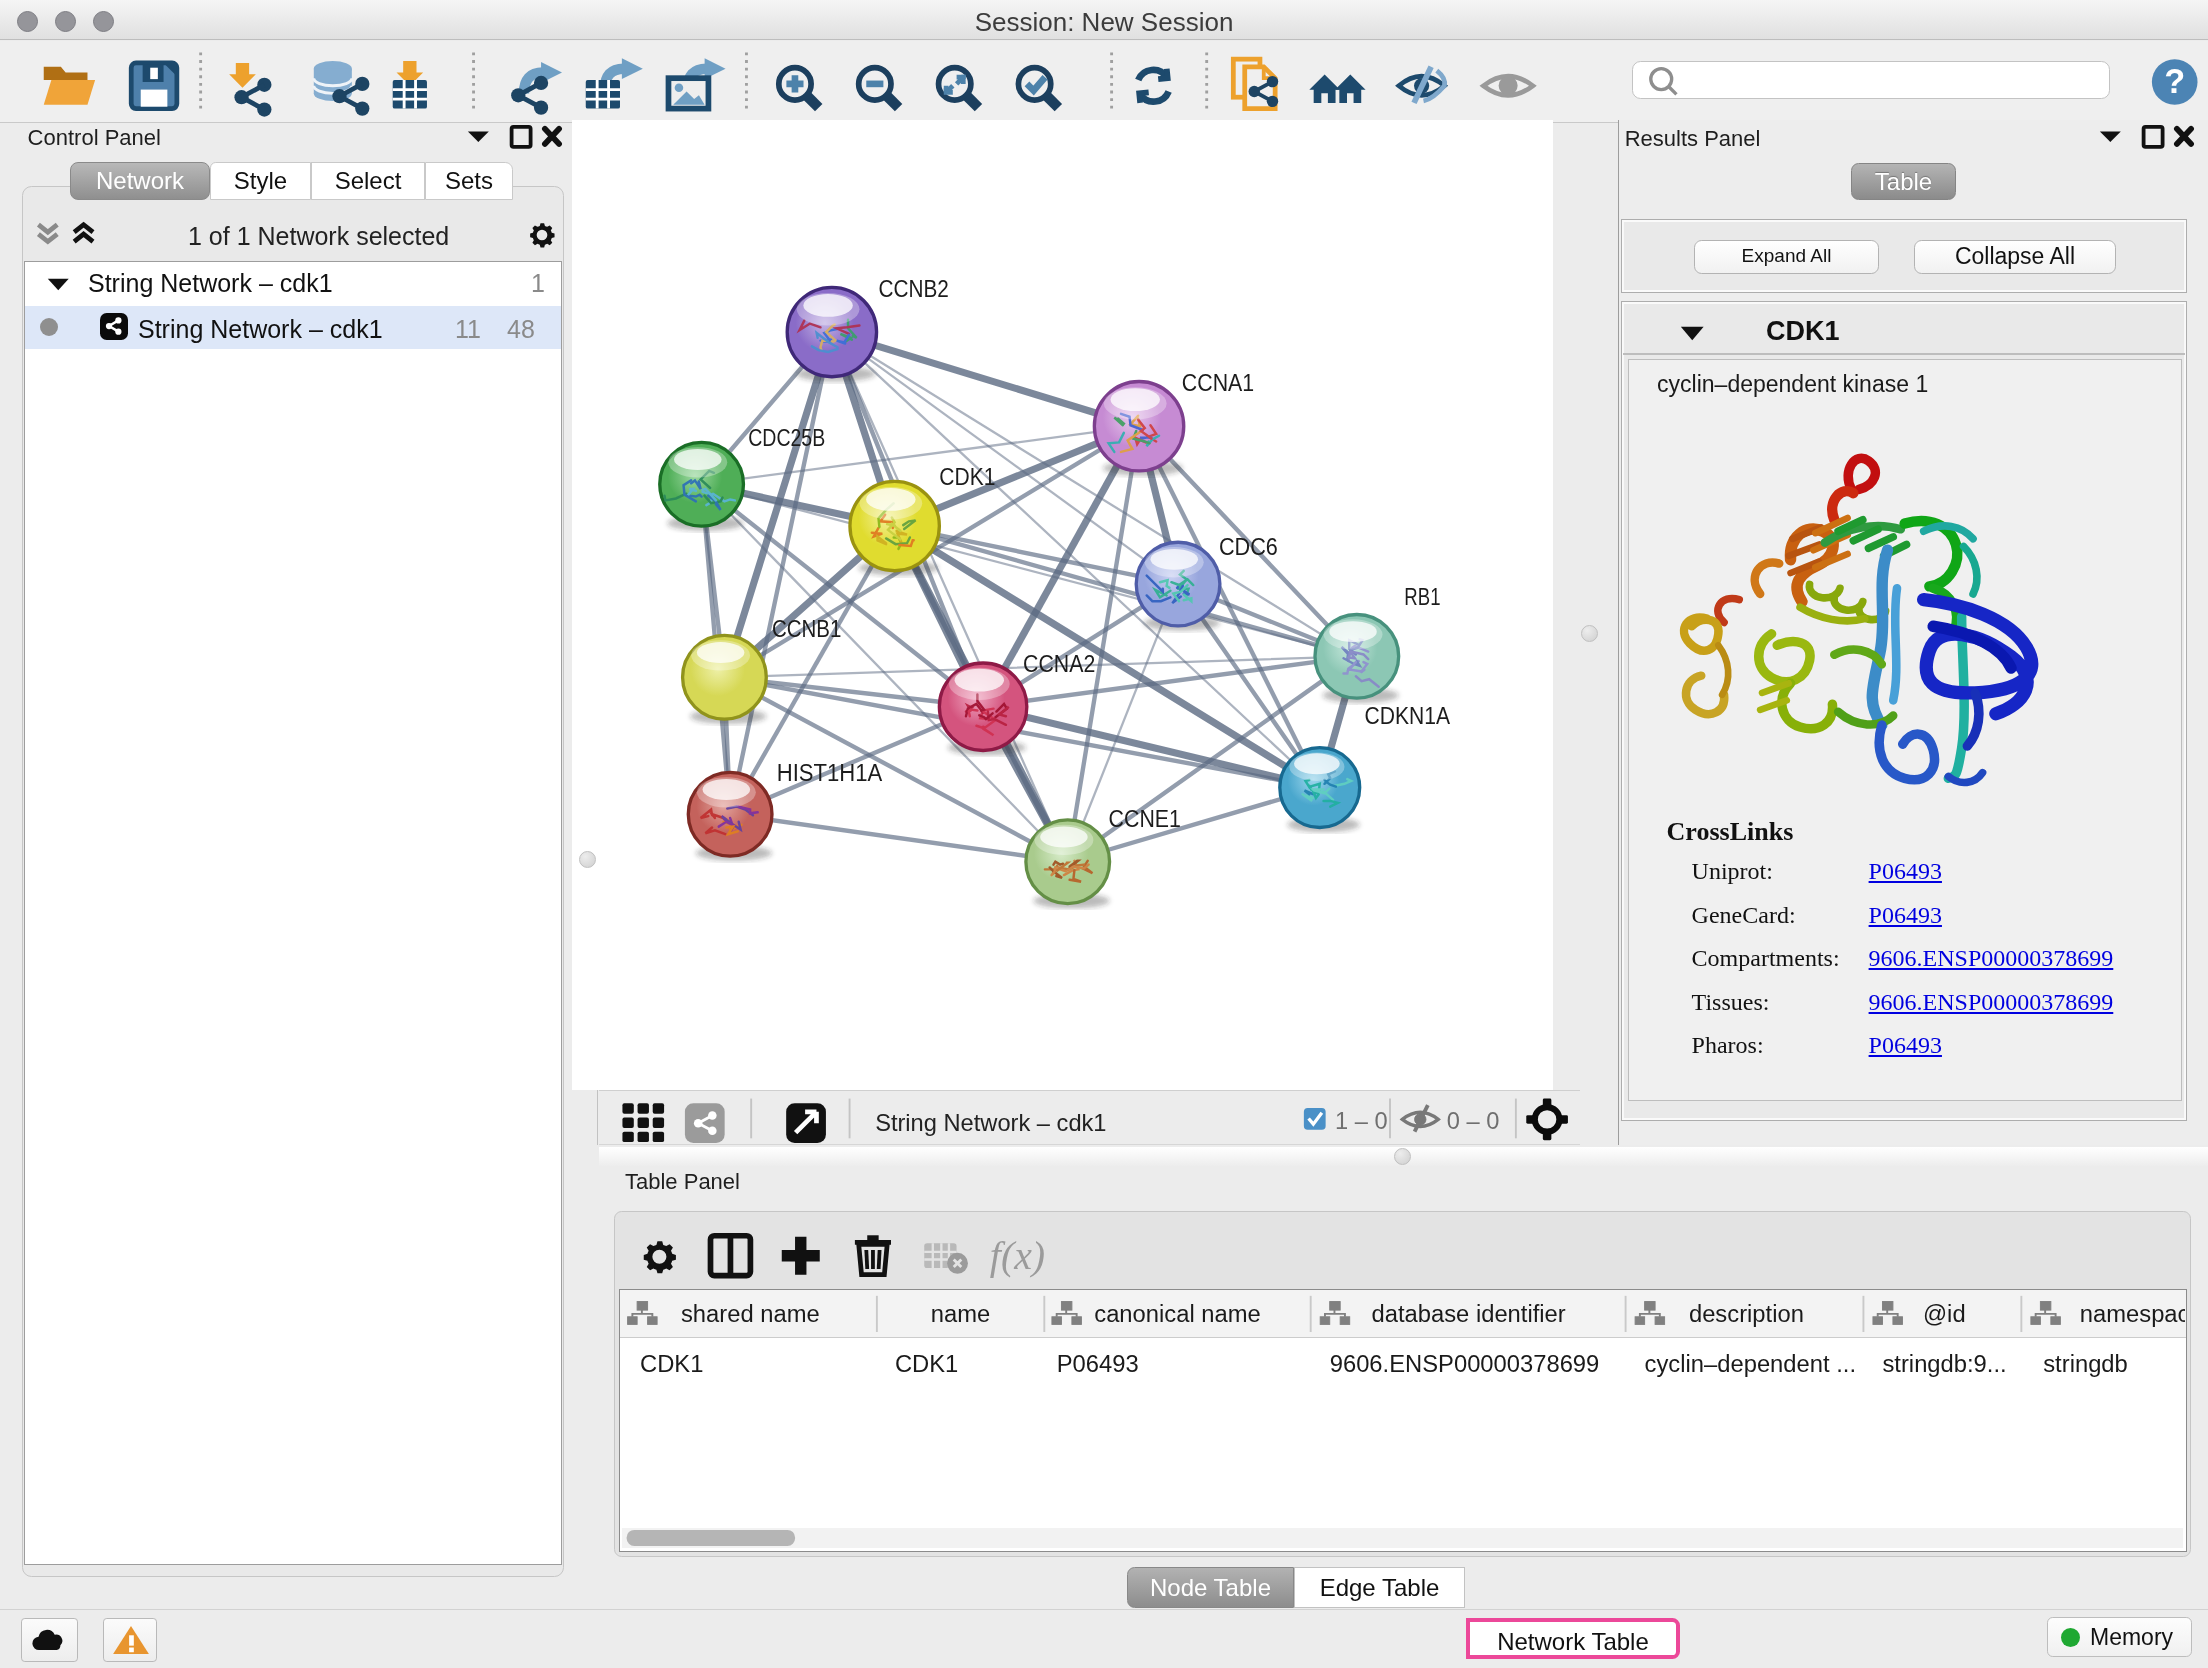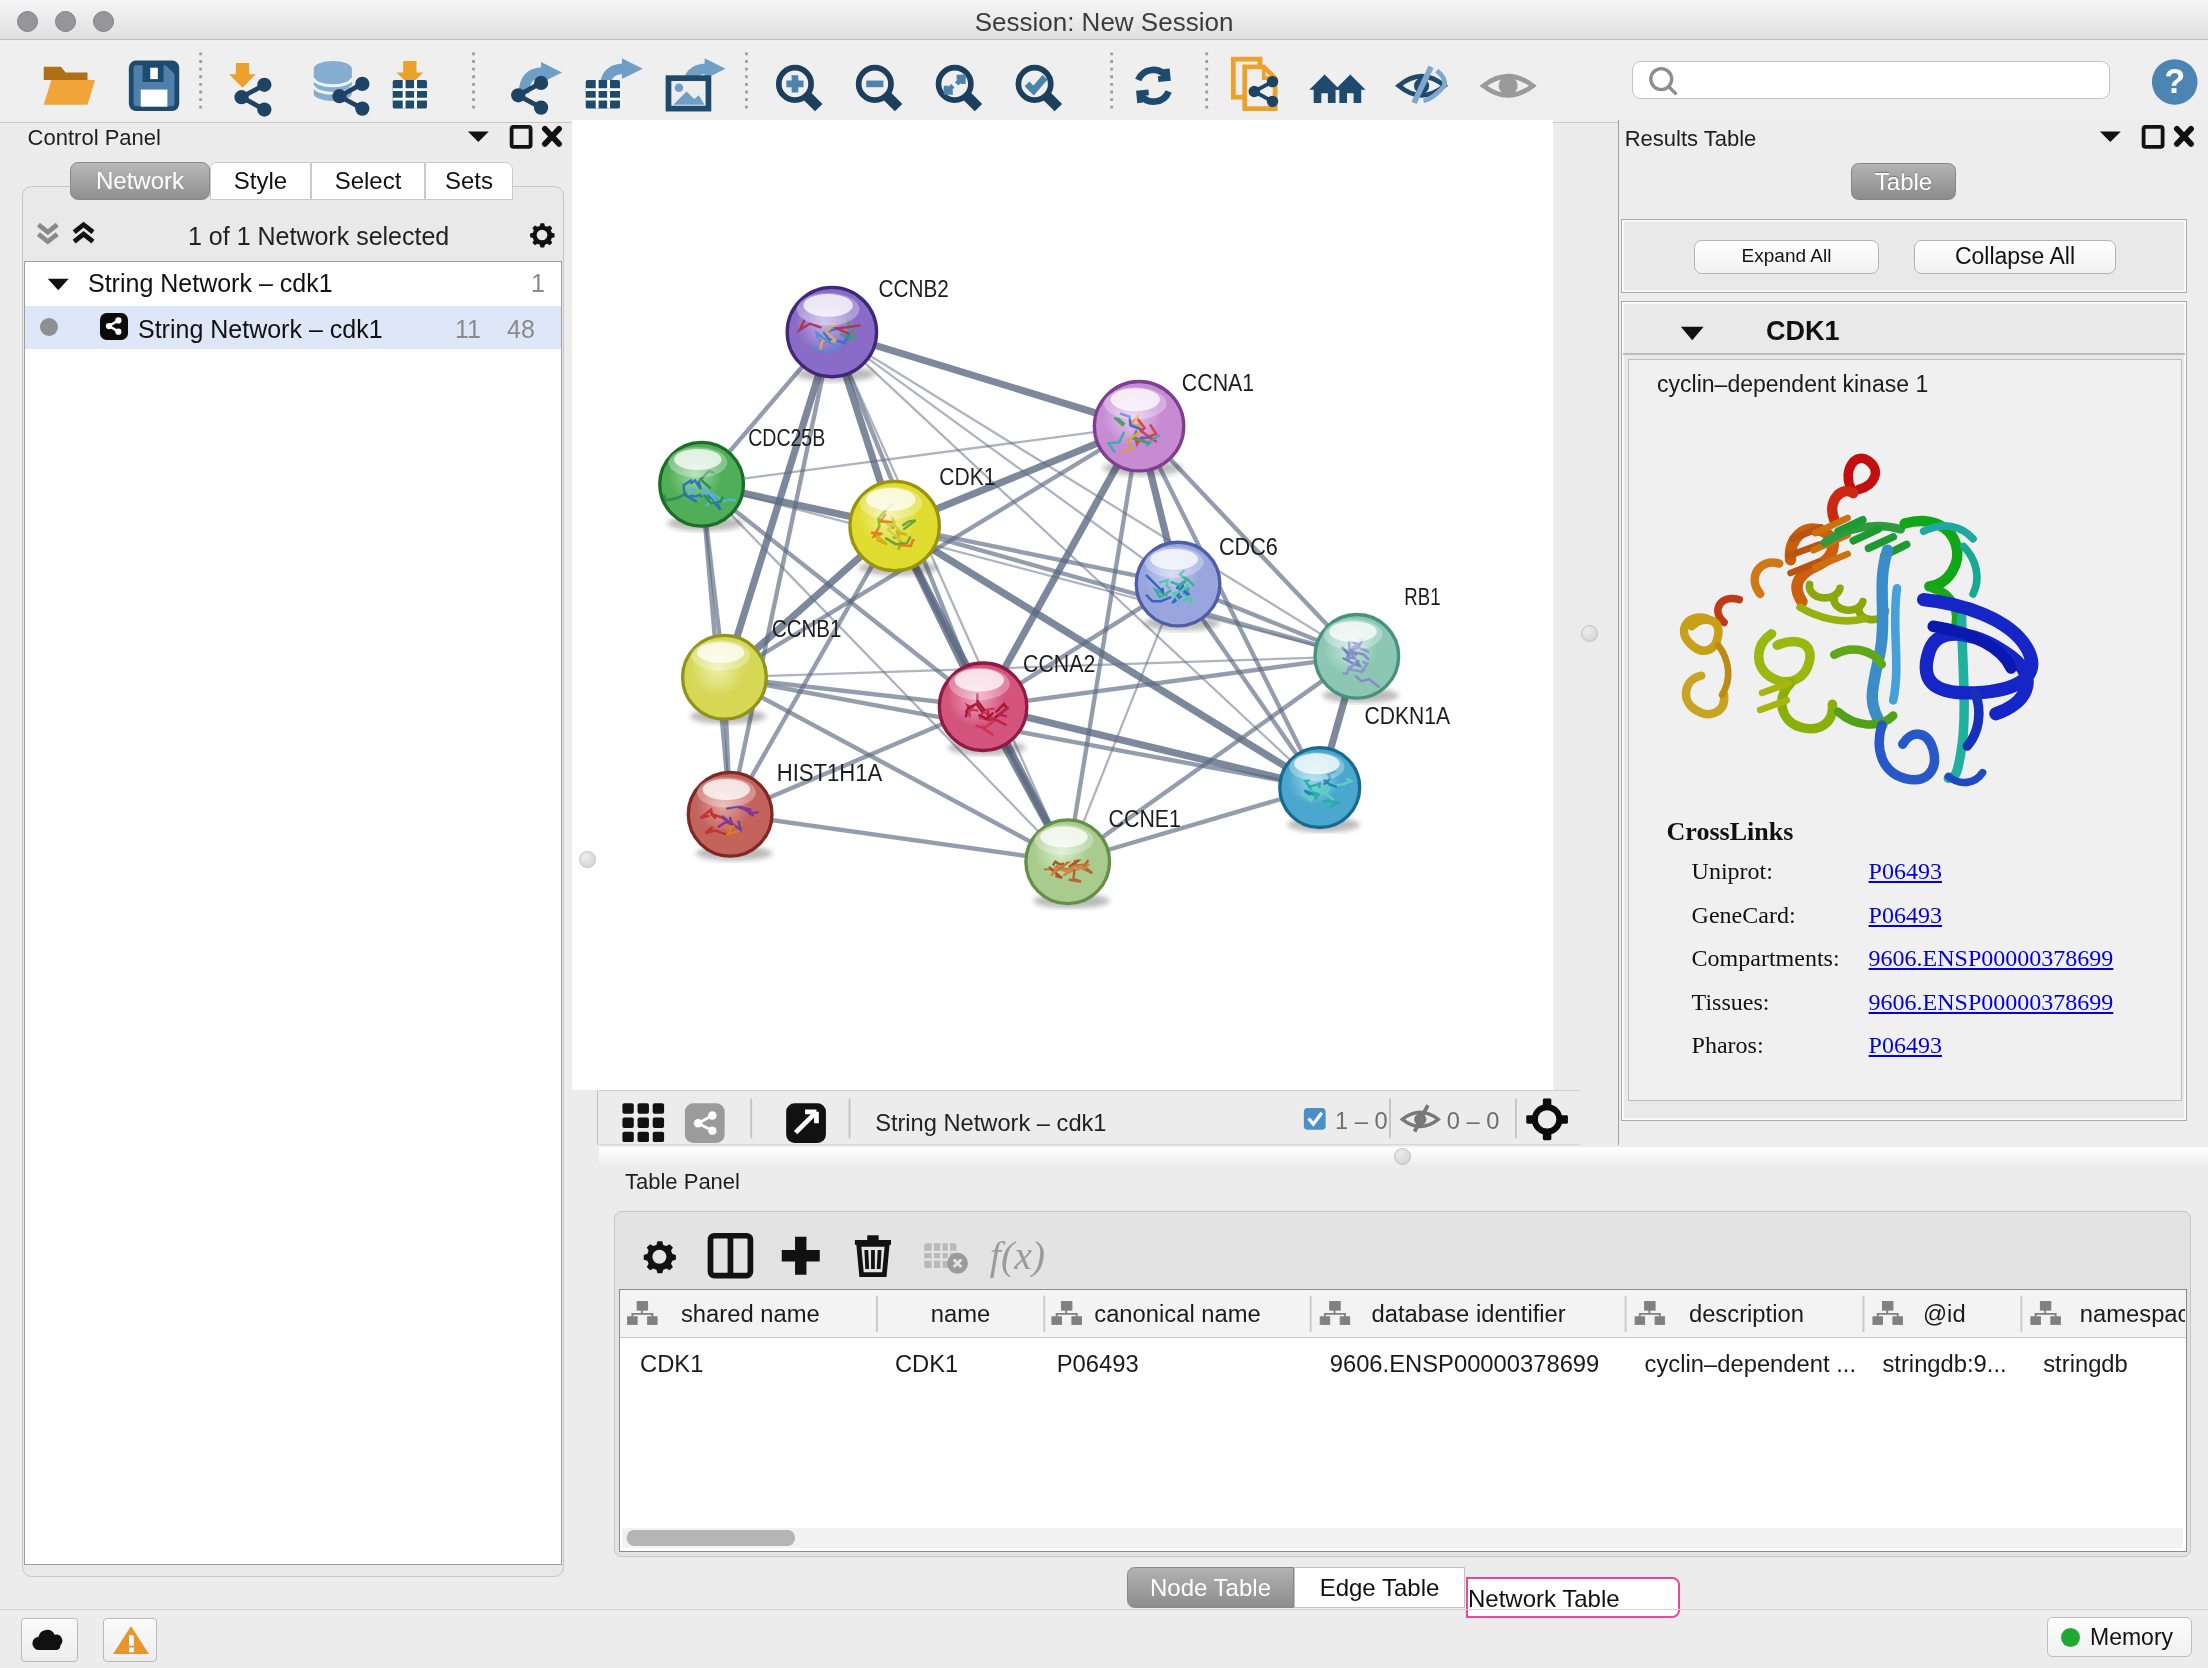--- a/index.html
+++ b/index.html
@@ -596,21 +596,21 @@
         <circle cx="0" cy="0" r="13" fill="none" stroke="#0b0b0b" stroke-width="6.5"></circle>
         <rect x="-4.5" y="-22" width="9" height="11" rx="1.5"></rect>
         <rect x="-4.5" y="11" width="9" height="11" rx="1.5"></rect>
         <rect x="-22" y="-4.5" width="11" height="9" rx="1.5"></rect>
         <rect x="11" y="-4.5" width="11" height="9" rx="1.5"></rect>
       </g>
     </svg>
   </div>
   <div id="hsplit"></div>
   <div id="rp">
-    <div class="abs" style="left:5.7px; top:5.7px; font-size:22px; color:#1e1e1e;">Results Table</div>
+    <div class="abs" style="left:5.7px; top:5.7px; font-size:22px; color:#1e1e1e;">Results Panel</div>
     <svg class="abs" style="left:474px; top:3.8px;" width="105" height="28.5" viewBox="0 0 110 30">
       <path d="M7 8 L29 8 L18 19 Z" fill="#111"></path>
       <rect x="53" y="3" width="20" height="21" fill="none" stroke="#111" stroke-width="4" rx="2"></rect>
       <path d="M88 5 L103 21 M103 5 L88 21" stroke="#111" stroke-width="6" stroke-linecap="round"></path>
     </svg>
     <div class="abs" style="left:232px; top:43px; width:105px; height:37px; background:linear-gradient(#b4b4b4,#8b8b8b); border:1px solid #858585; border-radius:7.6px; color:#fff; font-size:24px; text-align:center; line-height:35px; text-shadow:0 -1px 1px rgba(0,0,0,0.3);">Table</div>
     <div class="abs" style="left:1.9px; top:99px; width:566px; height:74px; border:1.9px solid #adadad; box-shadow:inset 0 0 0 1.9px #fafafa; background:#e9e9e9;"></div>
     <div class="abs" style="left:75px; top:120px; width:185px; height:34px; background:linear-gradient(#ffffff,#f1f1f1); border:1.9px solid #b3b3b3; border-radius:7.6px; font-size:19px; text-align:center; line-height:30px; color:#111;">Expand All</div>
     <div class="abs" style="left:295px; top:120px; width:202px; height:34px; background:linear-gradient(#ffffff,#f1f1f1); border:1.9px solid #b3b3b3; border-radius:7.6px; font-size:23px; text-align:center; line-height:30px; color:#111;">Collapse All</div>
     <div class="abs" style="left:1.9px; top:181px; width:566px; height:820px; border:1.9px solid #adadad; box-shadow:inset 0 0 0 1.9px #fafafa; background:#e9e9e9;"></div>
@@ -737,21 +737,21 @@
         <text x="1077" y="86">cyclin–dependent ...</text>
         <text x="1327" y="86">stringdb:9...</text>
         <text x="1496" y="86">stringdb</text>
       </g>
       <rect x="2" y="250" width="1641" height="21" fill="#f2f2f2"></rect>
       <rect x="7" y="252" width="177" height="17" rx="8" fill="#b5b5b5"></rect>
     </svg>
   </div>
   <div class="abs" style="left:1127px; top:1567px; width:167px; height:41px; background:linear-gradient(#b2b2b2,#8d8d8d); border:1px solid #888; border-radius:7.6px 0 0 7.6px; color:#fff; font-size:24px; text-align:center; line-height:39px;">Node Table</div>
   <div class="abs" style="left:1294px; top:1567px; width:171px; height:41px; background:#ffffff; border:1px solid #c2c2c2; color:#111; font-size:24px; text-align:center; line-height:39px;">Edge Table</div>
-  <div class="abs" style="left:1466px; top:1577px; width:214px; height:41px; background:#ffffff; border:2px solid #ec4899; border-radius:0 7.6px 7.6px 0; color:#111; font-size:24px; text-align:left; line-height:39px;">Network Table</div>
+  <div class="abs" style="left:1466px; top:1618px; width:214px; height:41px; background:#ffffff; border:4px solid #ec4899; border-radius:0 7.6px 7.6px 0; color:#111; font-size:24px; text-align:center; line-height:39px;">Network Table</div>
   <div id="statline"></div>
   <div class="statbtn" style="left:21px; width:57px;">
     <svg style="position:absolute;left:7.6px;top:7.6px;" width="38" height="27" viewBox="0 0 40 28">
       <path d="M10 24 a7 7 0 0 1 -1 -14 a9 9 0 0 1 17 -2 a6.5 6.5 0 0 1 6 11 a5 5 0 0 1 -4 5 Z" fill="#111"></path>
     </svg>
   </div>
   <div class="statbtn" style="left:103px; width:54px;">
     <svg style="position:absolute;left:6.7px;top:4.8px;" width="40" height="32" viewBox="0 0 42 34">
       <path d="M21 2 L40 32 L2 32 Z" fill="#e8952f"></path>
       <rect x="19" y="12" width="5" height="11" fill="#fff"></rect>

